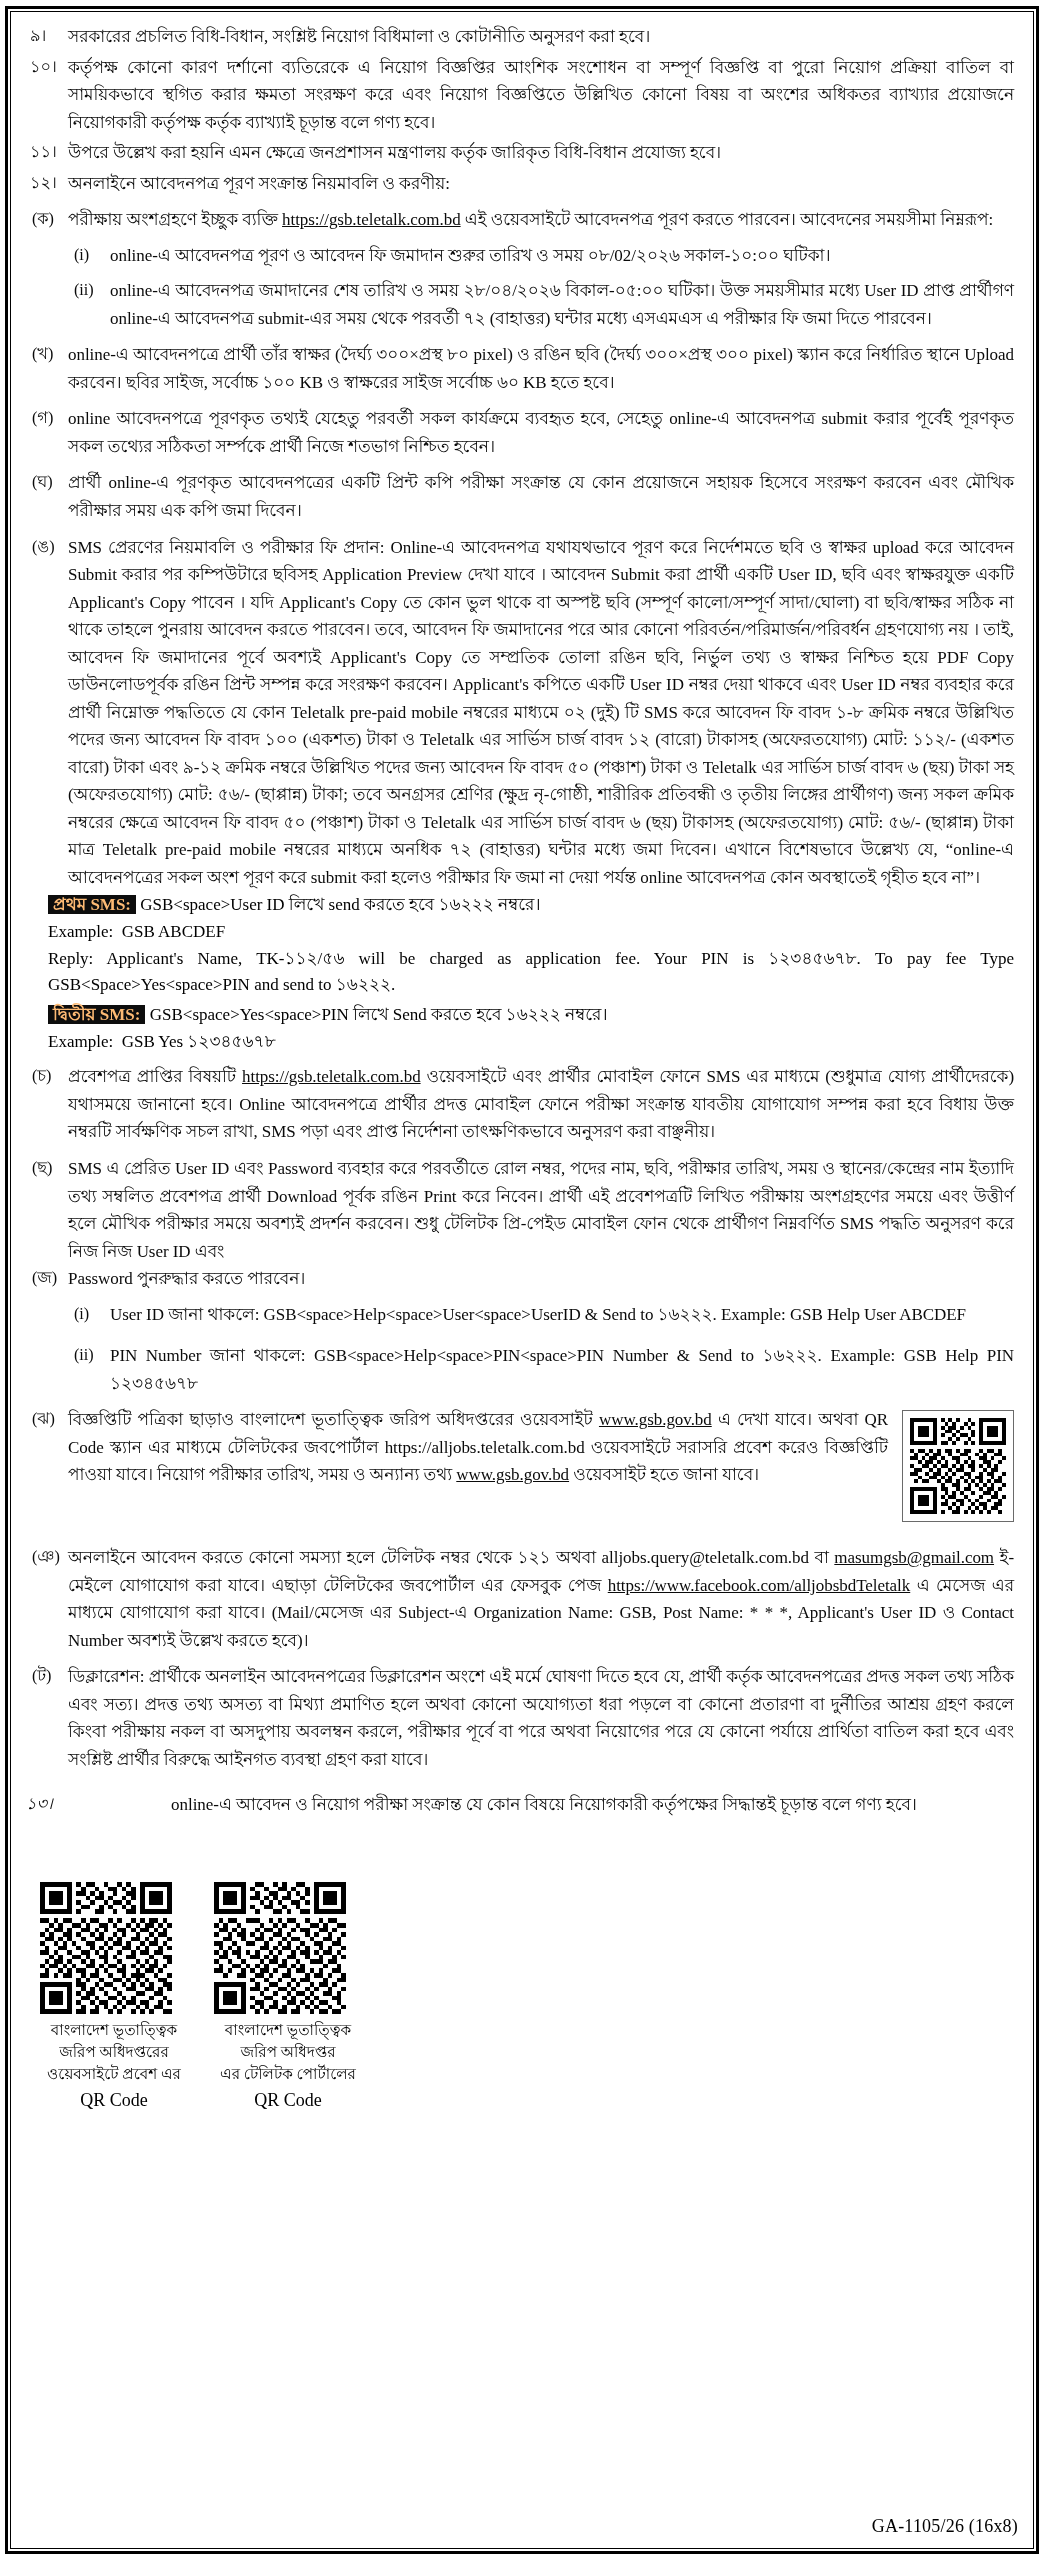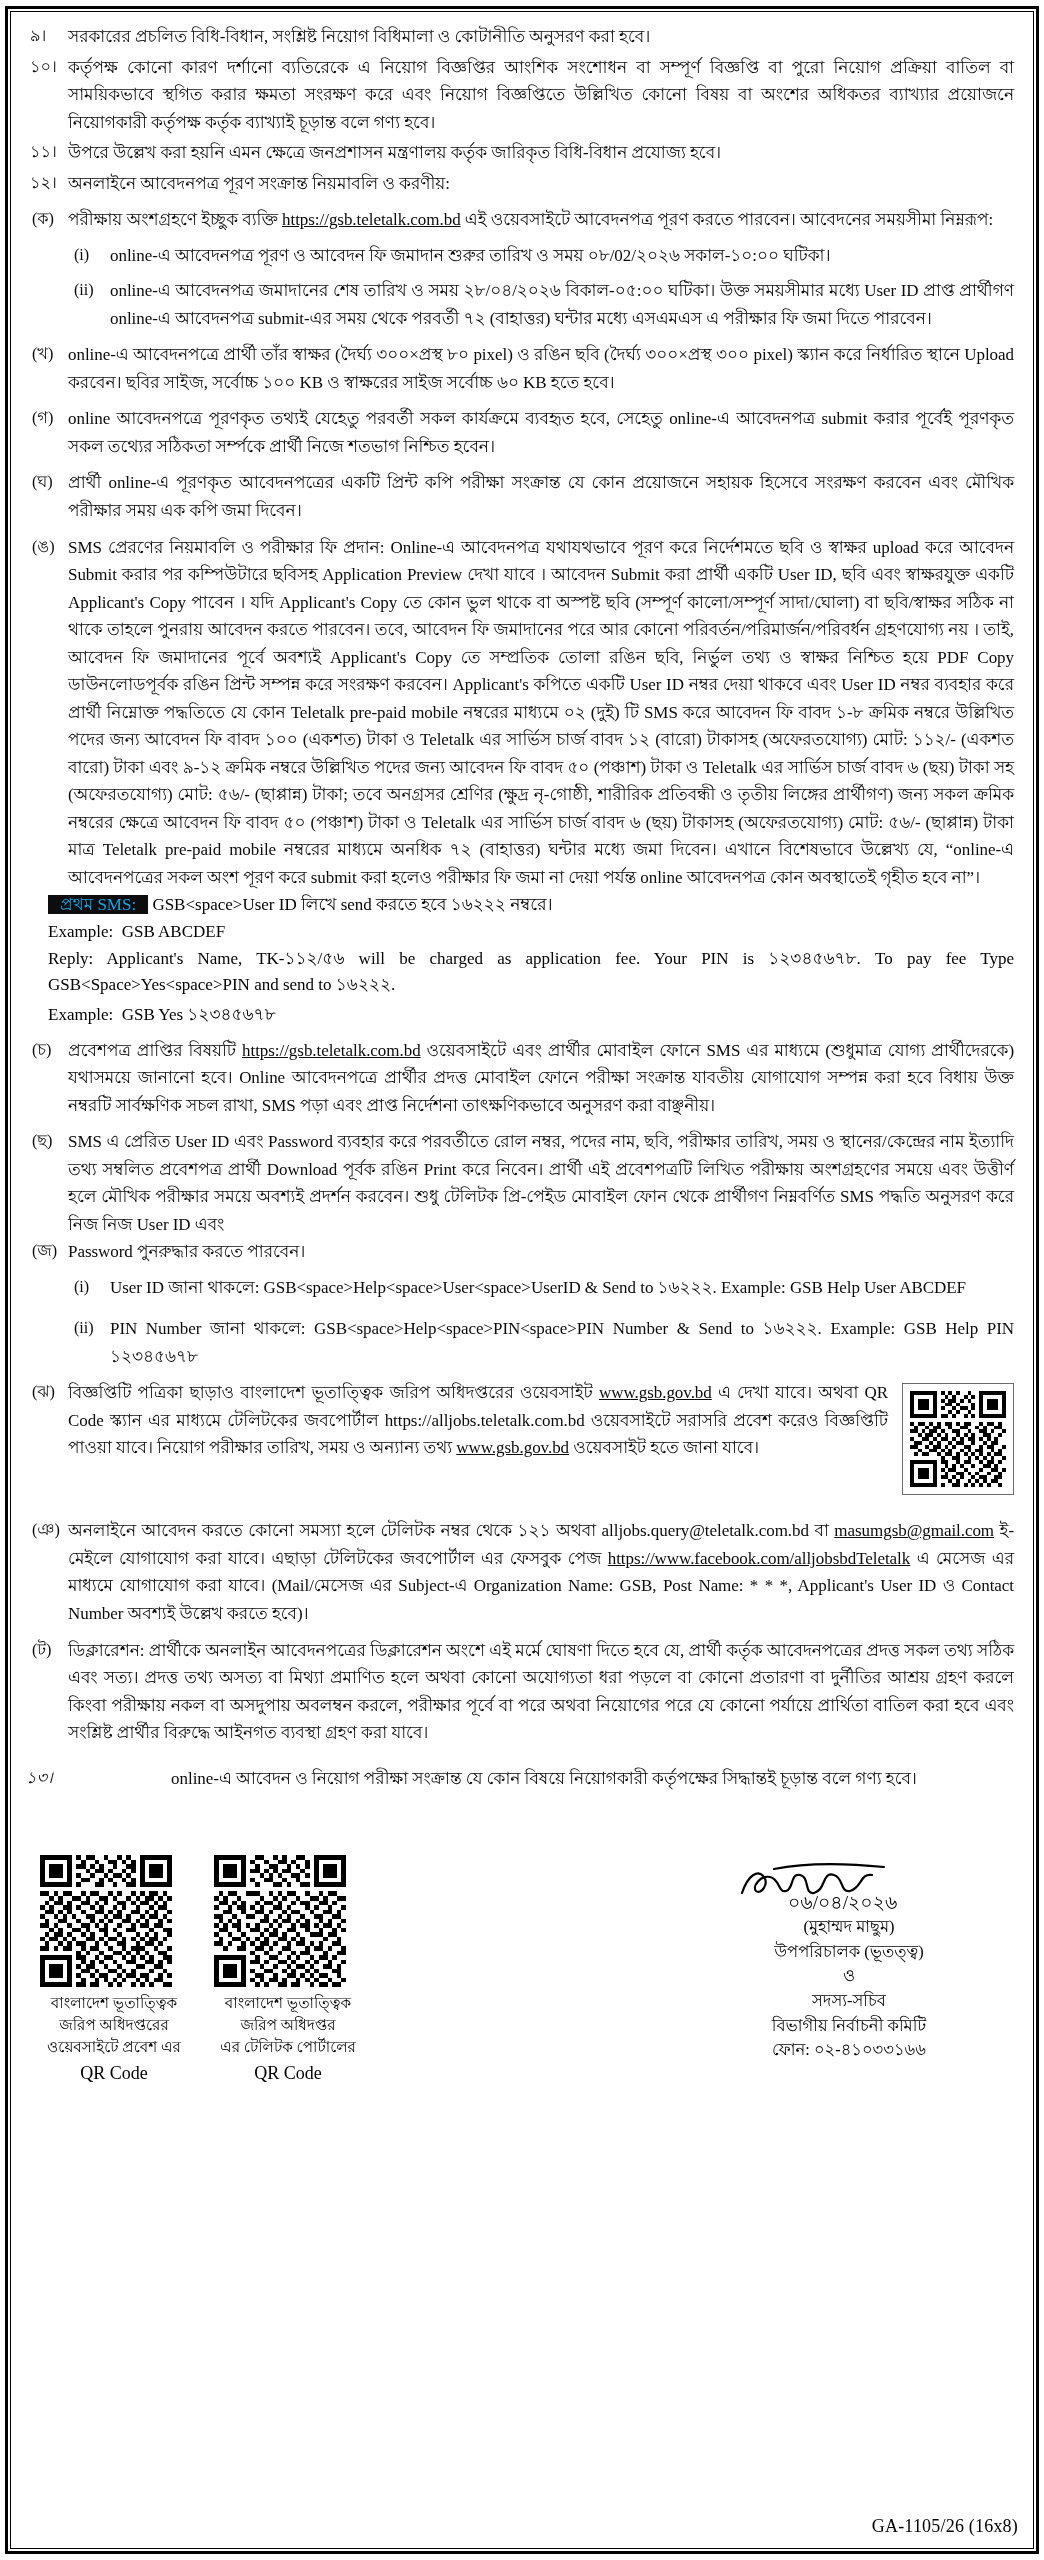--- a/index.html
+++ b/index.html
@@ -85,23 +85,23 @@
     line-height: 1.62;
   }
   .roman-body { flex: 1 1 auto; }
   .indent-1 { margin-left: 52px; }
 
   
   .en { font-family: "Liberation Serif", "DejaVu Serif", serif; }
   .lnk { text-decoration: underline; }
   .hl {
     background: #0d0d0d;
-    color: #0ea5e9;
-    padding: 0 12px;
-    font-weight: 400;
+    color: #fdba74;
+    padding: 0 5px;
+    font-weight: 700;
   }
   .sms-block {
     margin-left: 26px;
     font-size: 17px;
     line-height: 1.52;
   }
   .sms-line { margin-top: 1px; }
 
   
   .qr-inline-wrap {
@@ -230,20 +230,23 @@
     <div class="sms-line bn">
       <span class="hl">প্রথম SMS:</span><span class="en"> GSB&lt;space&gt;User ID লিখে send করতে হবে ১৬২২২ নম্বরে।</span>
     </div>
     <div class="sms-line en">
       <span>Example:</span>&nbsp;&nbsp;<span>GSB ABCDEF</span>
     </div>
     <div class="sms-line en" style="text-align:justify;">Reply: Applicant's Name, TK-১১২/৫৬ will be charged as application fee. Your PIN is ১২৩৪৫৬৭৮. To pay fee Type GSB&lt;Space&gt;Yes&lt;space&gt;PIN and send to ১৬২২২.</div>
   </div>
 
   <div class="sms-block" style="margin-top:4px;">
+    <div class="sms-line bn">
+      <span class="hl">দ্বিতীয় SMS:</span><span class="en"> GSB&lt;space&gt;Yes&lt;space&gt;PIN লিখে Send করতে হবে ১৬২২২ নম্বরে।</span>
+    </div>
     <div class="sms-line en">
       <span>Example:</span>&nbsp;&nbsp;<span>GSB Yes ১২৩৪৫৬৭৮</span>
     </div>
   </div>
 
   <div class="sub">
     <div class="sub-mark txt bn">(চ)</div>
     <div class="sub-body txt bn">
       <span>প্রবেশপত্র প্রাপ্তির বিষয়টি </span><span class="en lnk">https://gsb.teletalk.com.bd</span><span> ওয়েবসাইটে এবং প্রার্থীর মোবাইল ফোনে SMS এর মাধ্যমে (শুধুমাত্র যোগ্য প্রার্থীদেরকে) যথাসময়ে জানানো হবে। Online আবেদনপত্রে প্রার্থীর প্রদত্ত মোবাইল ফোনে পরীক্ষা সংক্রান্ত যাবতীয় যোগাযোগ সম্পন্ন করা হবে বিধায় উক্ত নম্বরটি সার্বক্ষণিক সচল রাখা, SMS পড়া এবং প্রাপ্ত নির্দেশনা তাৎক্ষণিকভাবে অনুসরণ করা বাঞ্ছনীয়।</span>
     </div>
@@ -994,32 +997,17 @@
         </g>
       </svg>
       <div class="qr-caption bn">
         <span>বাংলাদেশ ভূতাত্ত্বিক</span><br>
         <span>জরিপ অধিদপ্তর</span><br>
         <span>এর টেলিটক পোর্টালের</span>
         <span class="qrc-label en">QR Code</span>
       </div>
     </div>
 
-    <div class="sig-col">
-      <svg class="sig-img" width="230" height="56" viewBox="0 0 230 56">
-        <g fill="none" stroke="#000" stroke-width="2.2" stroke-linecap="round" stroke-linejoin="round">
-          <path d="M8 36 C 14 18, 24 12, 30 20 C 35 27, 27 38, 22 34 C 18 30, 26 18, 36 20 C 46 22, 44 36, 52 34 C 60 32, 56 16, 66 18 C 76 20, 70 38, 80 36 C 92 33, 88 14, 100 18 C 110 21, 106 36, 116 34 C 128 31, 126 16, 138 18"></path>
-          <path d="M40 12 C 70 6, 110 6, 150 10"></path>
-        </g>
-        <text x="54" y="52" font-family="'Liberation Serif', serif" font-size="19" fill="#000">০৬/০৪/২০২৬</text>
-      </svg>
-      <div class="sig-line bn">(মুহাম্মদ মাছুম)</div>
-      <div class="sig-line bn">উপপরিচালক (ভূতত্ত্ব)</div>
-      <div class="sig-line bn">ও</div>
-      <div class="sig-line bn">সদস্য-সচিব</div>
-      <div class="sig-line bn">বিভাগীয় নির্বাচনী কমিটি</div>
-      <div class="sig-line bn">ফোন: ০২-৪১০৩৩১৬৬</div>
-    </div>
   </div>
 
   <div class="ga-code en">GA-1105/26 (16x8)</div>
 
 </div>
 
 </body></html>

